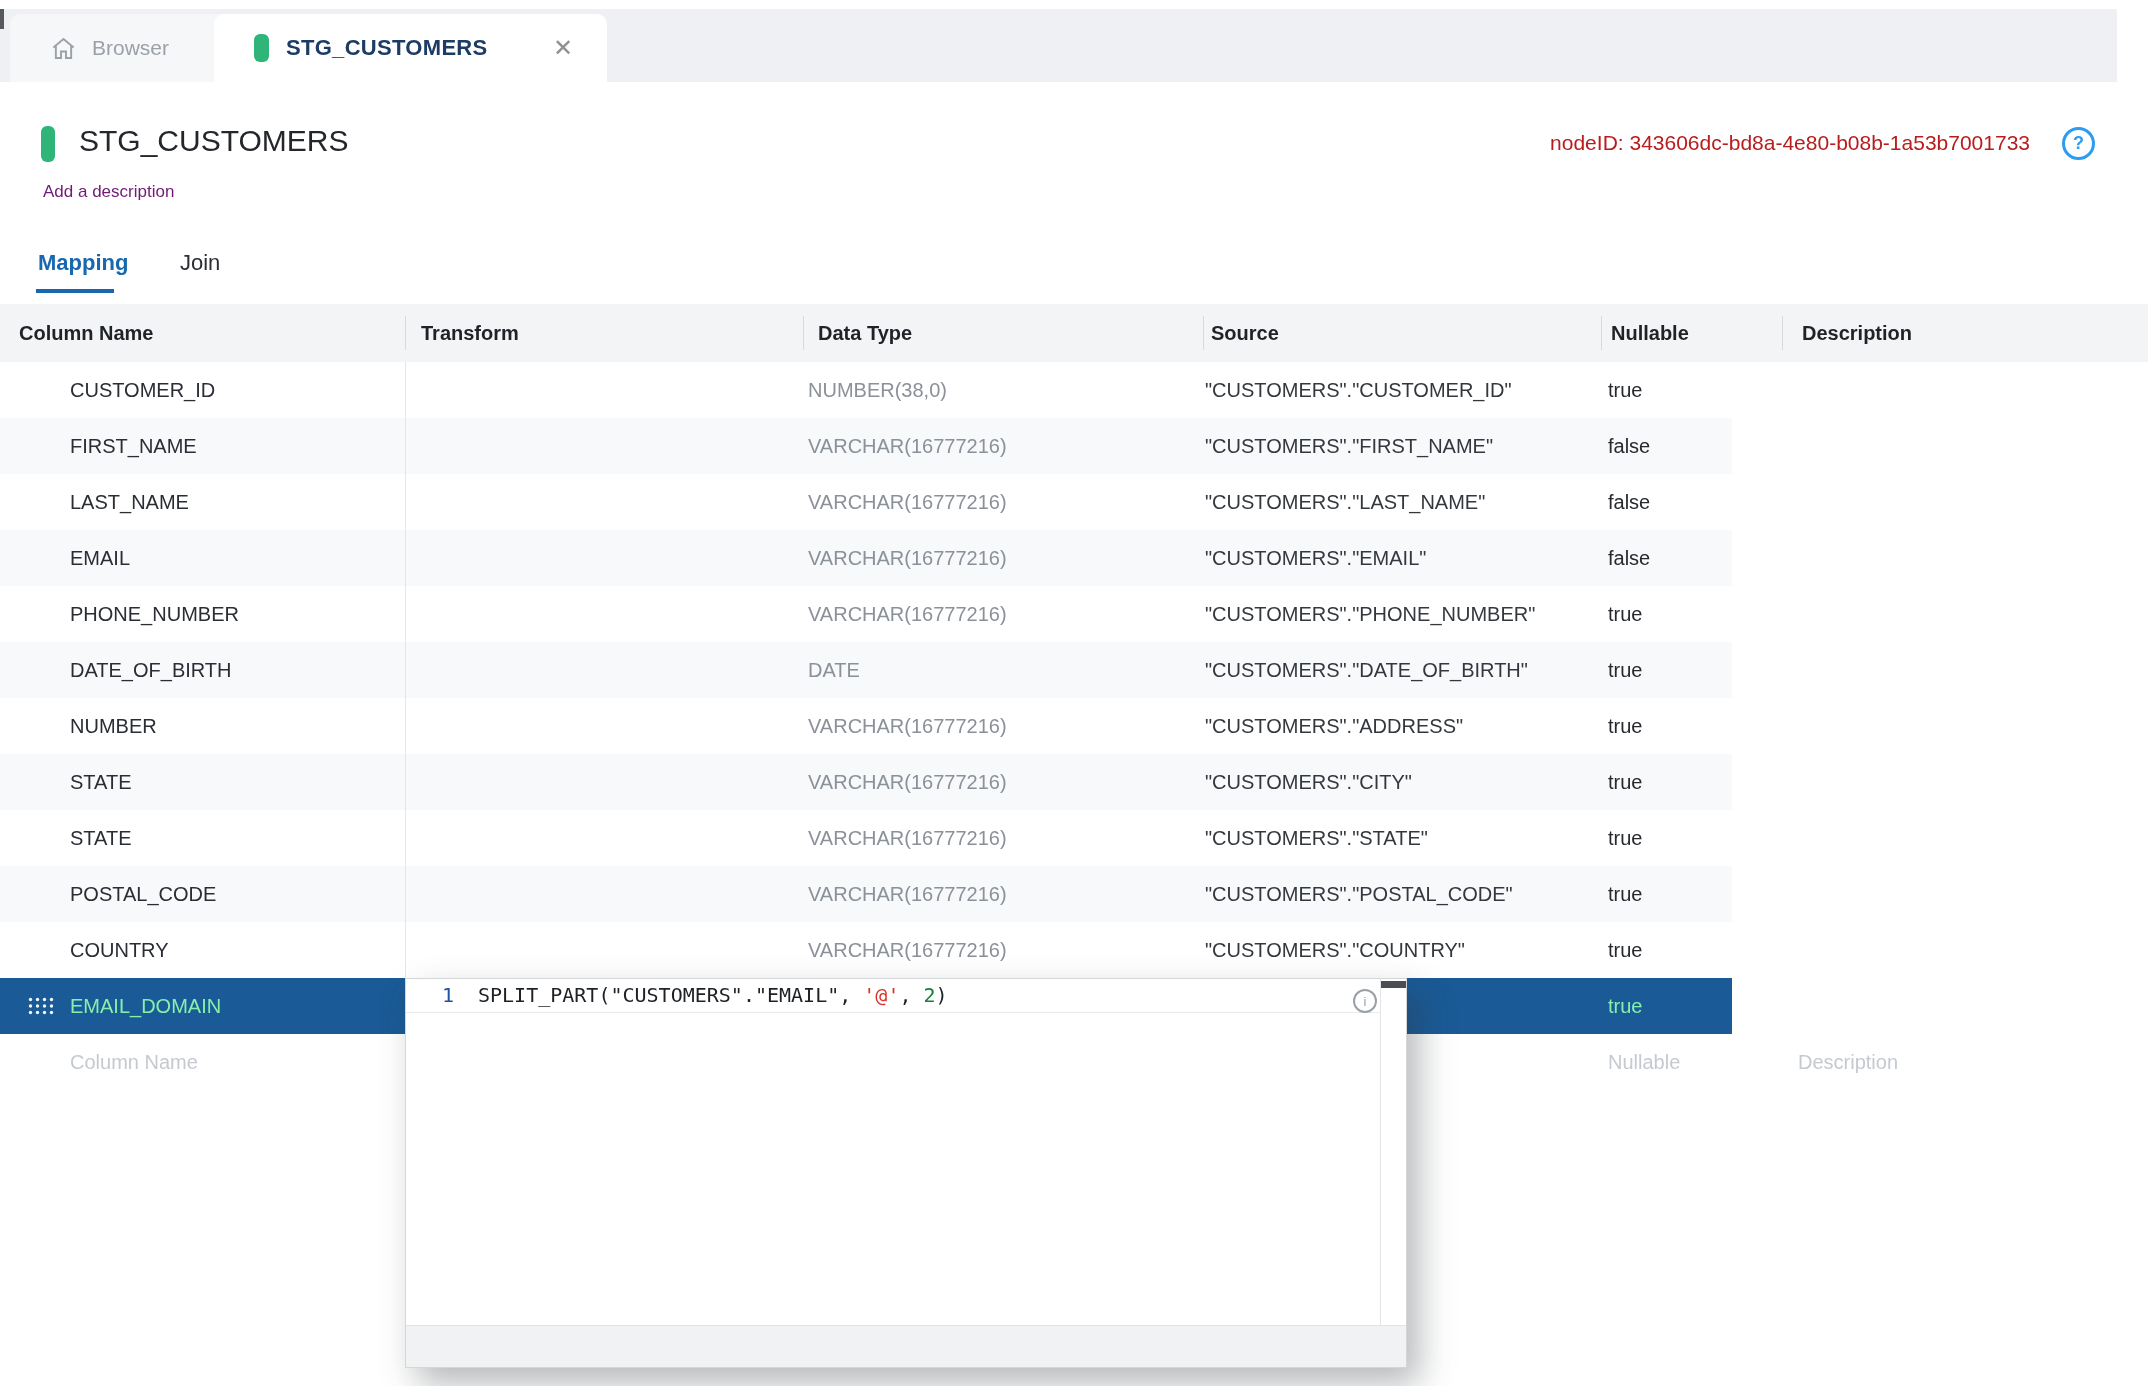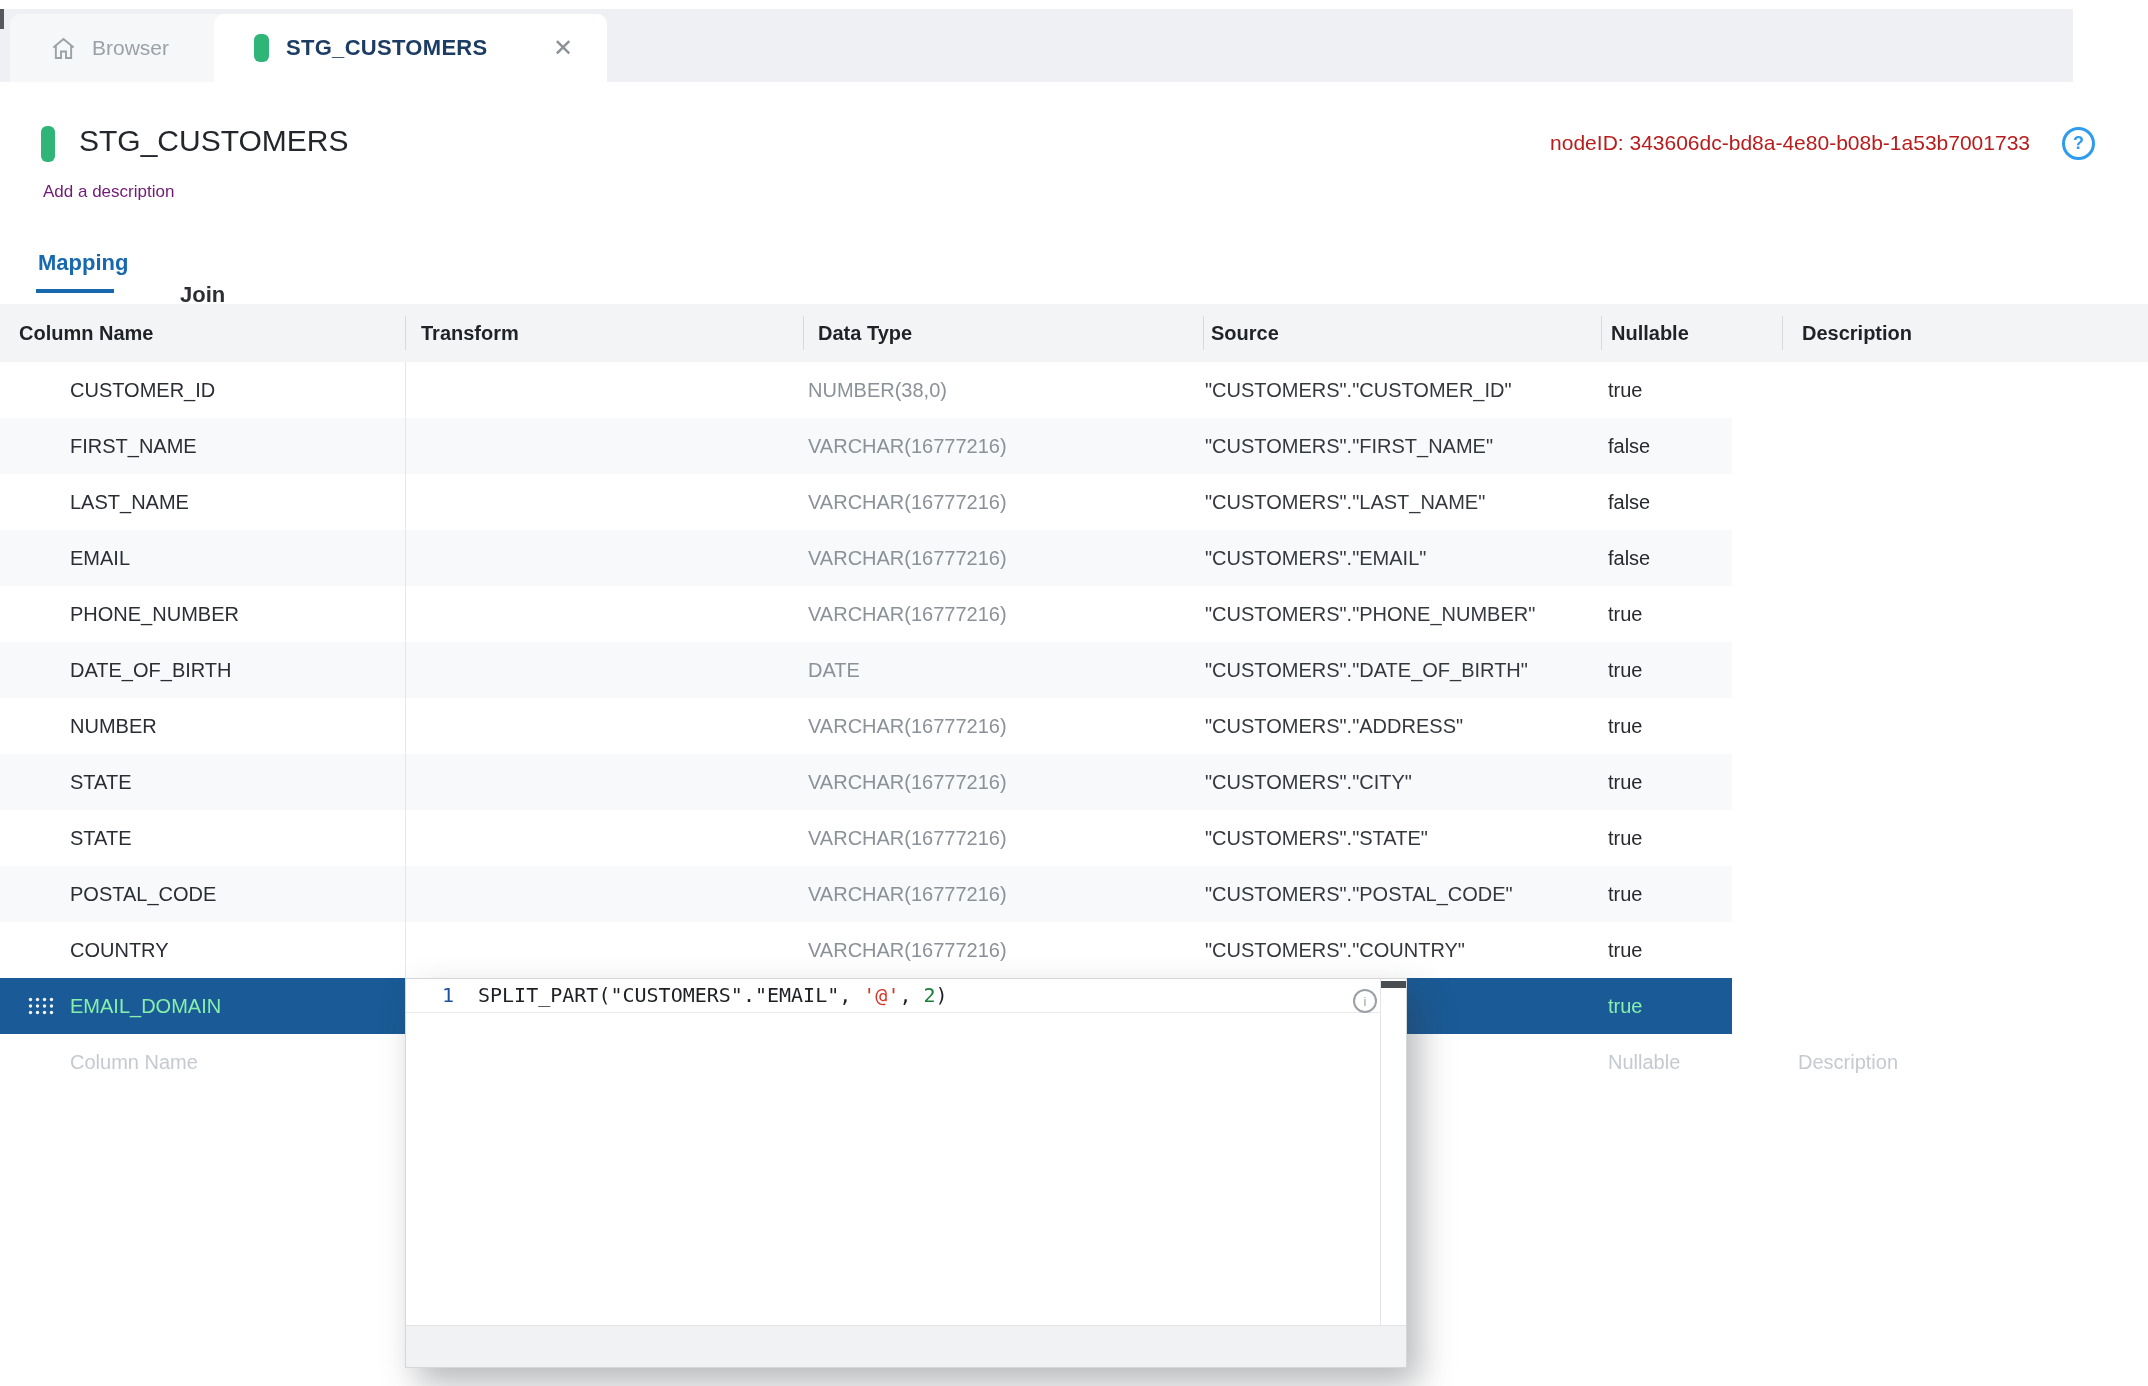--- a/index.html
+++ b/index.html
@@ -1,20 +1,20 @@
 <!DOCTYPE html>
 <html><head>
 <meta charset="utf-8">
 <style>
   html,body{margin:0;padding:0;background:#ffffff;}
   .app{position:relative;width:2148px;height:1386px;background:#ffffff;overflow:hidden;
        font-family:"Liberation Sans",sans-serif;color:#24282d;}
 
   
-  .tabstrip{position:absolute;left:0;top:9px;width:2073px;height:73px;background:#eef0f3;}
+  .tabstrip{position:absolute;left:0;top:9px;width:2073px;height:73px;background:#eef0f3;padding-left:44px;}
   .corner-sliver{position:absolute;left:0;top:0;width:4px;height:20px;background:#55585c;}
   .tab{position:absolute;top:5px;height:68px;border-radius:10px 10px 0 0;display:flex;align-items:center;}
   .tab-browser{left:10px;width:204px;background:#f6f7f9;padding-left:40px;gap:15px;
                color:#9ba1a8;font-size:21px;}
   .home-svg{width:27px;height:27px;stroke:#9ba1a8;fill:none;stroke-width:1.7;}
   .tab-active{left:214px;width:353px;background:#ffffff;padding-left:40px;gap:17px;}
   .pill{background:#2fb577;border-radius:6px;}
   .pill-tab{width:15px;height:28px;}
   .tab-active-label{color:#1d3c64;font-weight:700;font-size:22px;letter-spacing:.3px;}
   .close-x{margin-left:auto;margin-right:34px;color:#8c9196;font-size:24px;line-height:24px;cursor:pointer;}
@@ -24,21 +24,21 @@
   .page-title{position:absolute;left:79px;top:124px;font-size:30px;font-weight:500;color:#23272c;}
   .node-id{position:absolute;right:118px;top:131px;font-size:21px;color:#b91c1c;}
   .help-circle{position:absolute;left:2062px;top:127px;width:27px;height:27px;border-radius:50%;
                border:3px solid #2d9bf0;color:#2d9bf0;font-size:18px;font-weight:700;
                display:flex;align-items:center;justify-content:center;cursor:pointer;}
   .description{position:absolute;left:43px;top:182px;font-size:17px;color:#701a75;cursor:text;}
 
   
   .sec-tab{position:absolute;top:250px;font-size:22px;cursor:pointer;}
   .sec-mapping{left:38px;color:#1768af;font-weight:700;}
-  .sec-join{left:180px;color:#2b2e33;font-weight:700;margin-top:32px;}
+  .sec-join{left:180px;color:#2b2e33;font-weight:400;}
   .sec-underline{position:absolute;left:36px;top:289px;width:78px;height:4px;background:#1768af;}
 
   
   .thead{position:absolute;left:0;top:304px;width:2148px;height:58px;background:#f3f4f6;}
   .thead .h{position:absolute;top:0;line-height:58px;font-size:20px;font-weight:700;color:#1f2327;white-space:nowrap;}
   .hdiv{position:absolute;top:12px;height:34px;width:1px;background:#d7d9dc;}
 
   
   .rows{position:absolute;left:0;top:362px;width:1732px;}
   .trow{position:relative;height:56px;background:#ffffff;}

